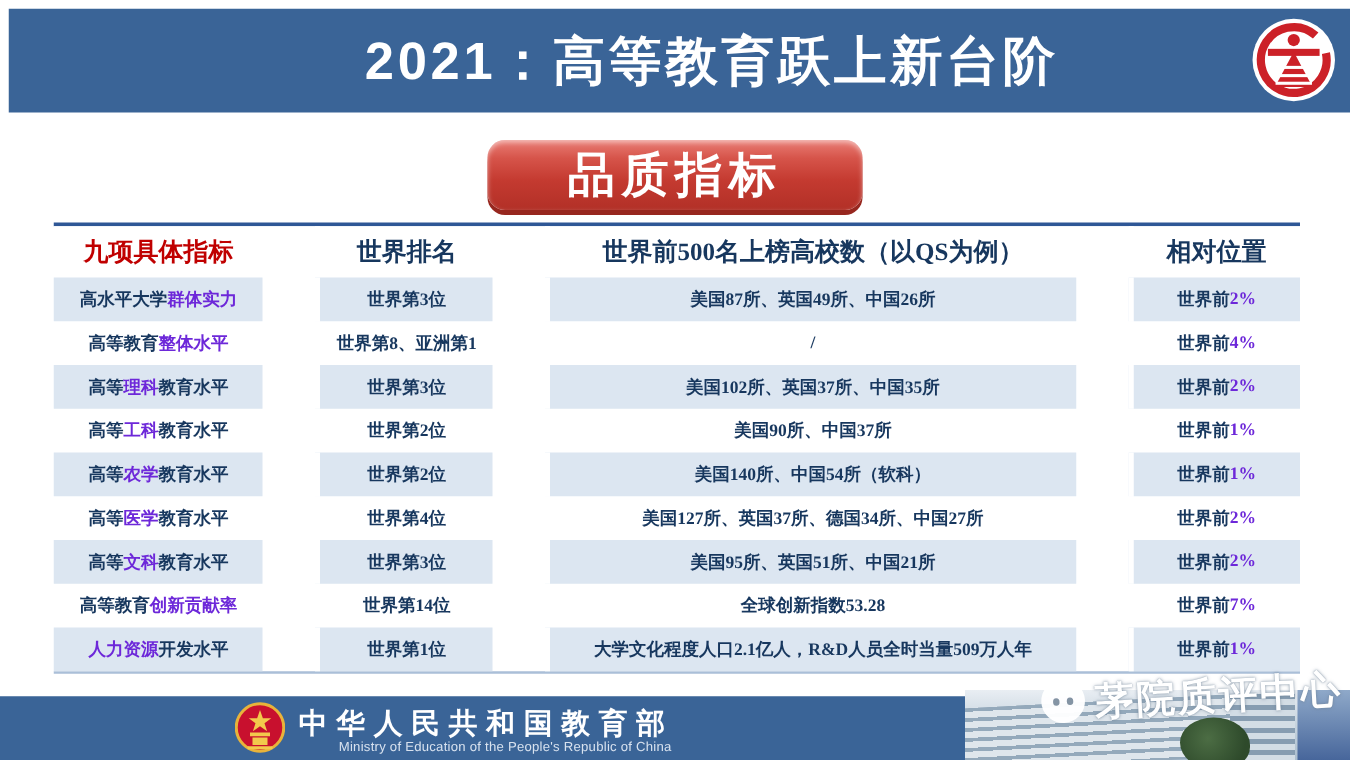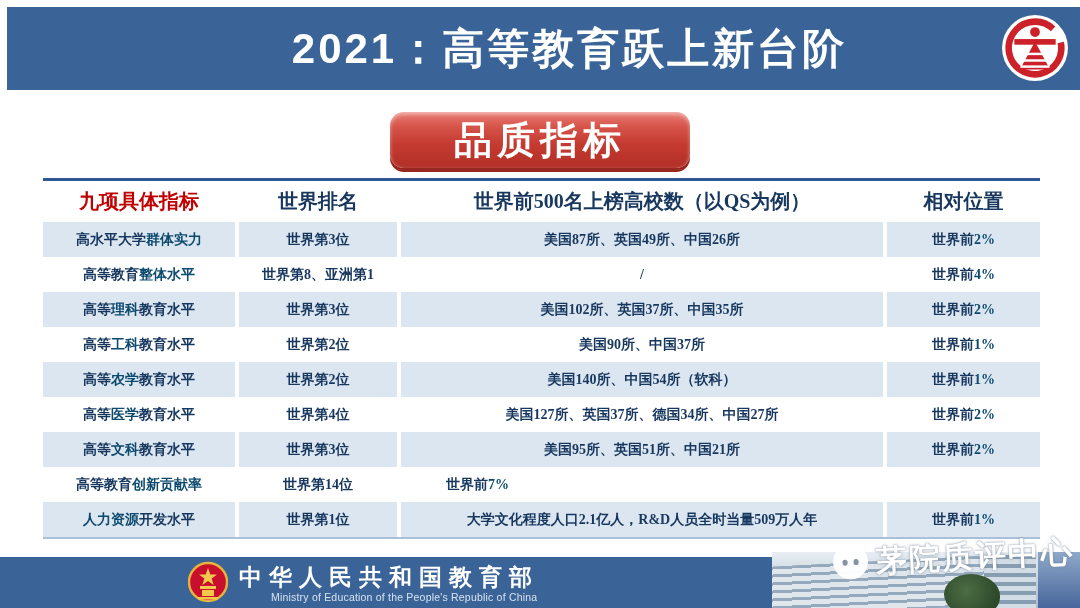--- a/index.html
+++ b/index.html
@@ -17,31 +17,31 @@
   
   .badge{position:absolute;left:390px;top:112px;width:300px;height:56px;border-radius:14px;
     background:linear-gradient(180deg,#ea7e76 0%,#d6544a 26%,#c43a30 58%,#b23027 100%);
     box-shadow:0 4px 0 #97271f, inset 0 2px 4px rgba(255,255,255,0.5);
     display:flex;align-items:center;justify-content:center;
     color:#fff;font-size:38px;font-weight:bold;letter-spacing:5px;}
 
   
   .table{position:absolute;left:43px;top:178px;width:997px;
     border-top:3px solid #2f5796;border-bottom:2px solid #aabfd8;}
-  .trow{display:flex;}
+  .trow{display:flex;gap:42px;}
   .thead{height:41px;background:#ffffff;}
   .row{height:35px;}
   .cell{box-sizing:border-box;display:flex;align-items:center;justify-content:center;
     font-weight:bold;font-size:14px;color:#17375e;white-space:nowrap;}
   .cell+.cell{border-left:4px solid #ffffff;font-family:Liberation Serif, serif;}
   .c1{width:192px;}.c2{width:162px;}.c3{width:486px;}.c4{width:157px;}
   .thead .cell{font-size:20px;}
   .thead .c1{color:#c00000;}
   .row.alt .cell{background:#dce6f1;}
-  .red{color:#0c4a6e;}
+  .red{color:#6d28d9;}
   .navy{color:#17375e;}
 
   
   .footer{position:absolute;left:0;right:0;top:557px;height:51px;background:#3a6497;z-index:1;}
   .footer-inner{position:absolute;left:188px;top:3px;display:flex;align-items:center;gap:11px;}
   .ministry-cn{font-family:"Liberation Serif","DejaVu Serif",serif;font-size:23px;
     font-weight:bold;letter-spacing:7px;color:#ffffff;line-height:26px;}
   .ministry-en{font-size:10.5px;color:#d8e2ef;letter-spacing:0.2px;margin-left:32px;}
 
   
@@ -181,20 +181,21 @@
             <span class="navy">世界前</span>
             <span class="red">2%</span>
           </div>
         </div>
         <div class="trow row">
           <div class="cell c1">
             <span class="navy">高等教育</span>
             <span class="red">创新贡献率</span>
           </div>
           <div class="cell c2">世界第14位</div>
+          <div class="cell c3">全球创新指数53.28</div>
           <div class="cell c4">
             <span class="navy">世界前</span>
             <span class="red">7%</span>
           </div>
         </div>
         <div class="trow row alt">
           <div class="cell c1">
             <span class="red">人力资源</span>
             <span class="navy">开发水平</span>
           </div>

